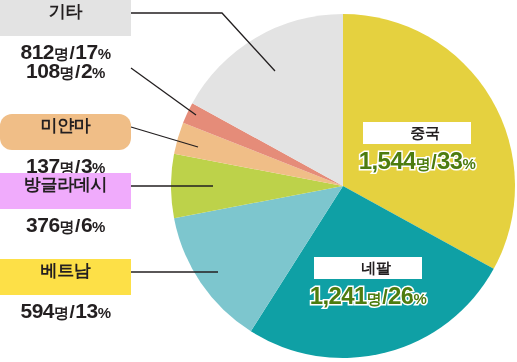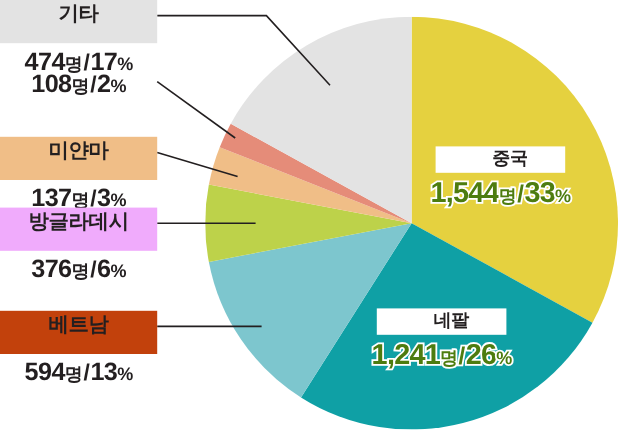--- a/index.html
+++ b/index.html
@@ -124,46 +124,46 @@
     <path d="M131 127 L198 147" fill="none" stroke="#231f20" stroke-width="1.3"></path>
 
     <path d="M131 186 L213 186" fill="none" stroke="#231f20" stroke-width="1.3"></path>
 
     <path d="M131 272 L218 272" fill="none" stroke="#231f20" stroke-width="1.3"></path>
   </svg>
 
   <div class="legend-entry" style="top:0px;">
     <div class="legend-band" style="background: rgb(227, 227, 227);">기타</div>
     <div class="legend-value">
-      <span>474</span><span class="unit">명</span><span class="sep">/</span><span>17</span><span class="pct">%</span>
+      <span>812</span><span class="unit">명</span><span class="sep">/</span><span>17</span><span class="pct">%</span>
     </div>
   </div>
 
   <div class="legend-entry" style="top:55px;">
     <div class="legend-value">
       <span>108</span><span class="unit">명</span><span class="sep">/</span><span>2</span><span class="pct">%</span>
     </div>
   </div>
 
   <div class="legend-entry" style="top:114px;">
-    <div class="legend-band" style="background: rgb(240, 190, 135);">미얀마</div>
+    <div class="legend-band" style="background: rgb(240, 190, 135); border-radius: 12px;">미얀마</div>
     <div class="legend-value">
       <span>137</span><span class="unit">명</span><span class="sep">/</span><span>3</span><span class="pct">%</span>
     </div>
   </div>
 
   <div class="legend-entry" style="top:173px;">
     <div class="legend-band" style="background: #f0abfc;">방글라데시</div>
     <div class="legend-value">
       <span>376</span><span class="unit">명</span><span class="sep">/</span><span>6</span><span class="pct">%</span>
     </div>
   </div>
 
   <div class="legend-entry" style="top:259px;">
-    <div class="legend-band" style="background: #c2410c;">베트남</div>
+    <div class="legend-band" style="background: #fde047;">베트남</div>
     <div class="legend-value">
       <span>594</span><span class="unit">명</span><span class="sep">/</span><span>13</span><span class="pct">%</span>
     </div>
   </div>
 
   <div class="pie-callout" style="left:337px; top:122px; width:160px;">
     <div class="name-box" style="width:92px;">중국</div>
     <div class="figure">
       <span>1,544</span><span class="unit">명</span><span class="slash">/</span><span>33</span><span class="pct">%</span>
     </div>

